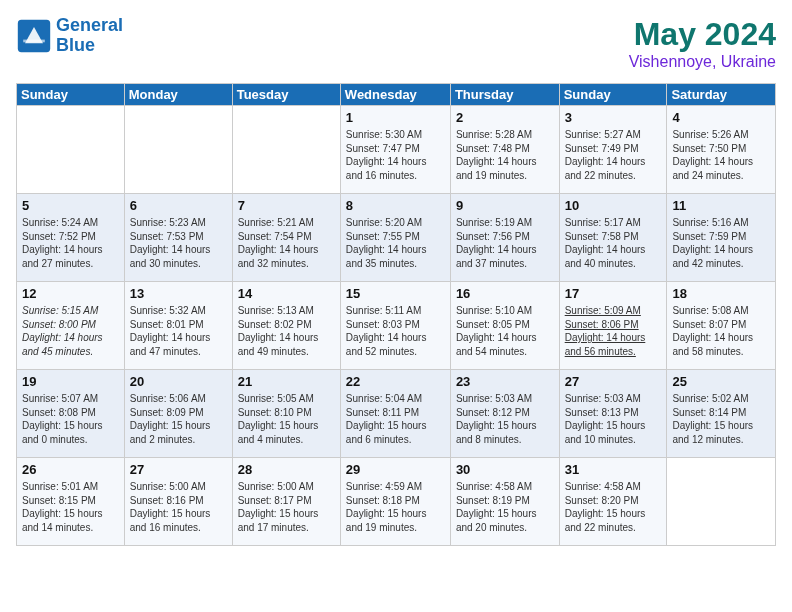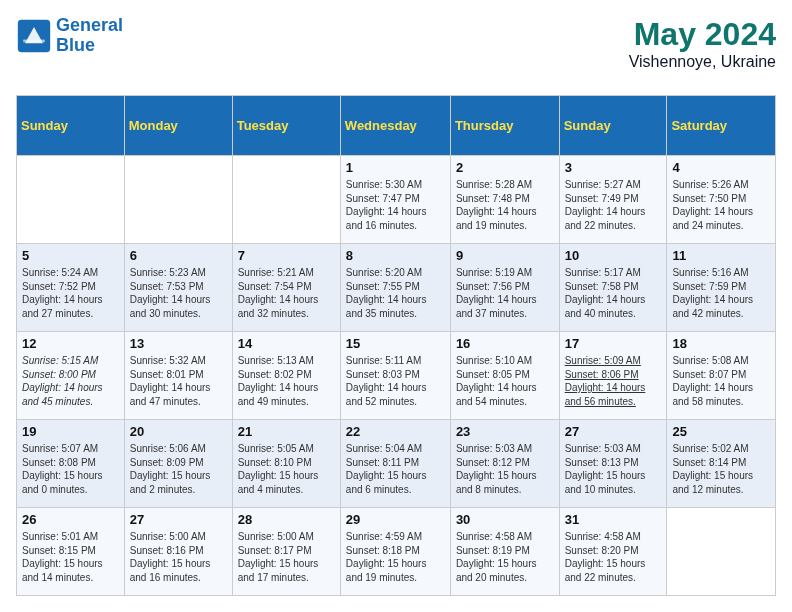--- a/index.html
+++ b/index.html
@@ -7,21 +7,21 @@
       font-family: Arial, sans-serif;
       background: #fff;
       width: 792px;
       min-height: 612px;
       padding: 16px;
     }
     .header {
       display: flex;
       justify-content: space-between;
       align-items: flex-start;
-      margin-bottom: 24px;
+      margin-bottom: 12px;
     }
     .logo {
       display: flex;
       align-items: center;
     }
     .logo-text {
       font-size: 18px;
       font-weight: bold;
       color: #1a1a2e;
       line-height: 1.1;
@@ -37,32 +37,32 @@
     .title-block {
       text-align: right;
     }
     .month-year {
       font-size: 32px;
       font-weight: bold;
       color: #0f766e;
     }
     .location {
       font-size: 16px;
-      color: #0f172a;
+      color: #6d28d9;
     }
     table {
       width: 100%;
       border-collapse: collapse;
     }
     thead tr th {
       background-color: #1a6db5;
-      color: #fde047;
+      color: #ffffff;
       font-size: 13px;
       font-weight: bold;
-      padding: 22px 4px;
+      padding: 3px 4px;
       text-align: left;
       border: 1px solid #ccc;
     }
     tbody tr td {
       vertical-align: top;
       border: 1px solid #ccc;
       padding: 4px 5px;
       font-size: 10.5px;
       color: #222;
       width: 113px;

